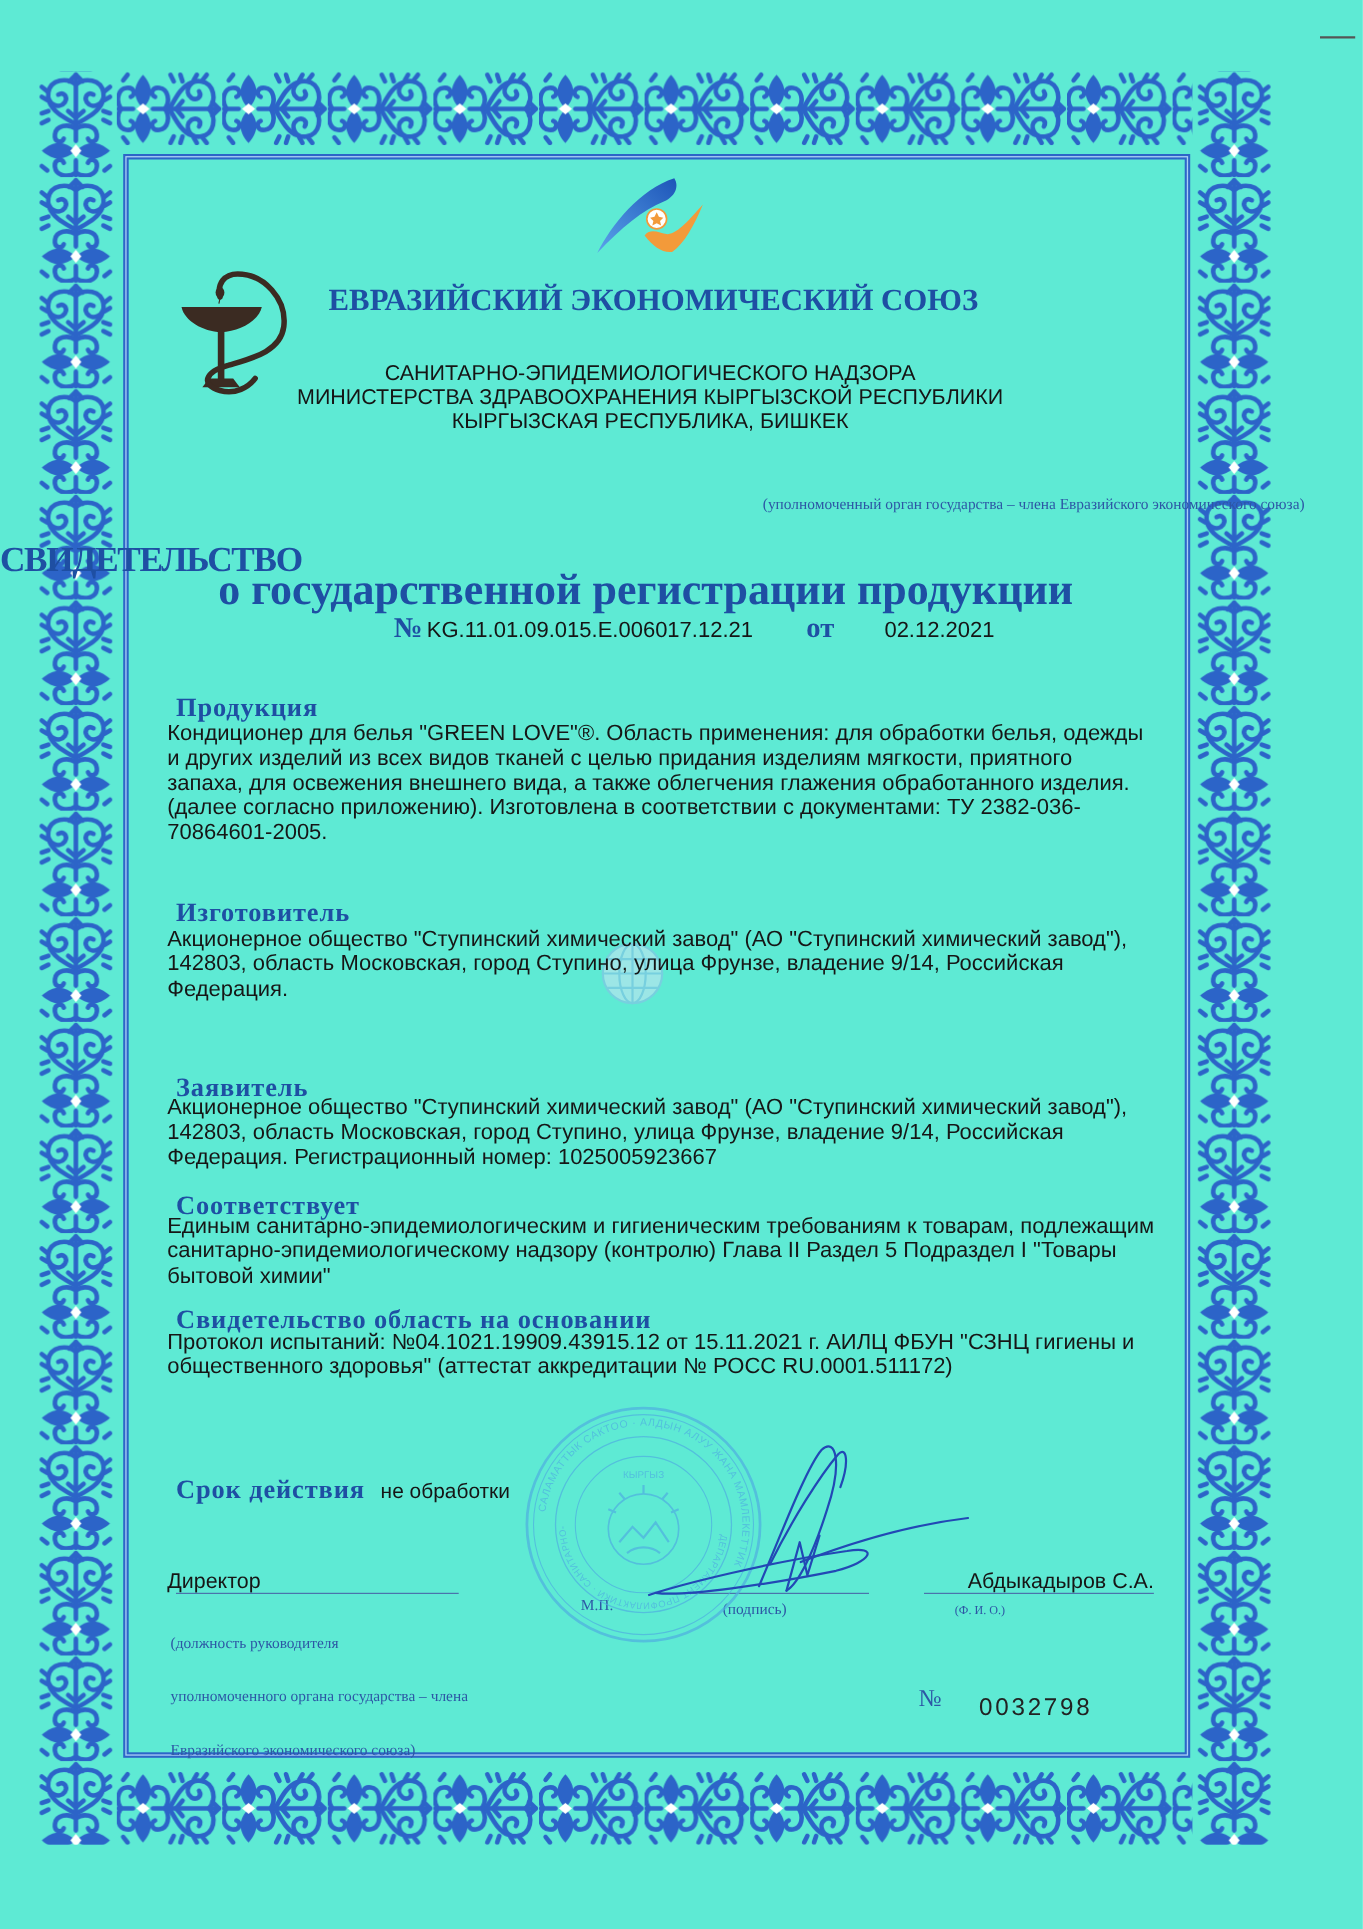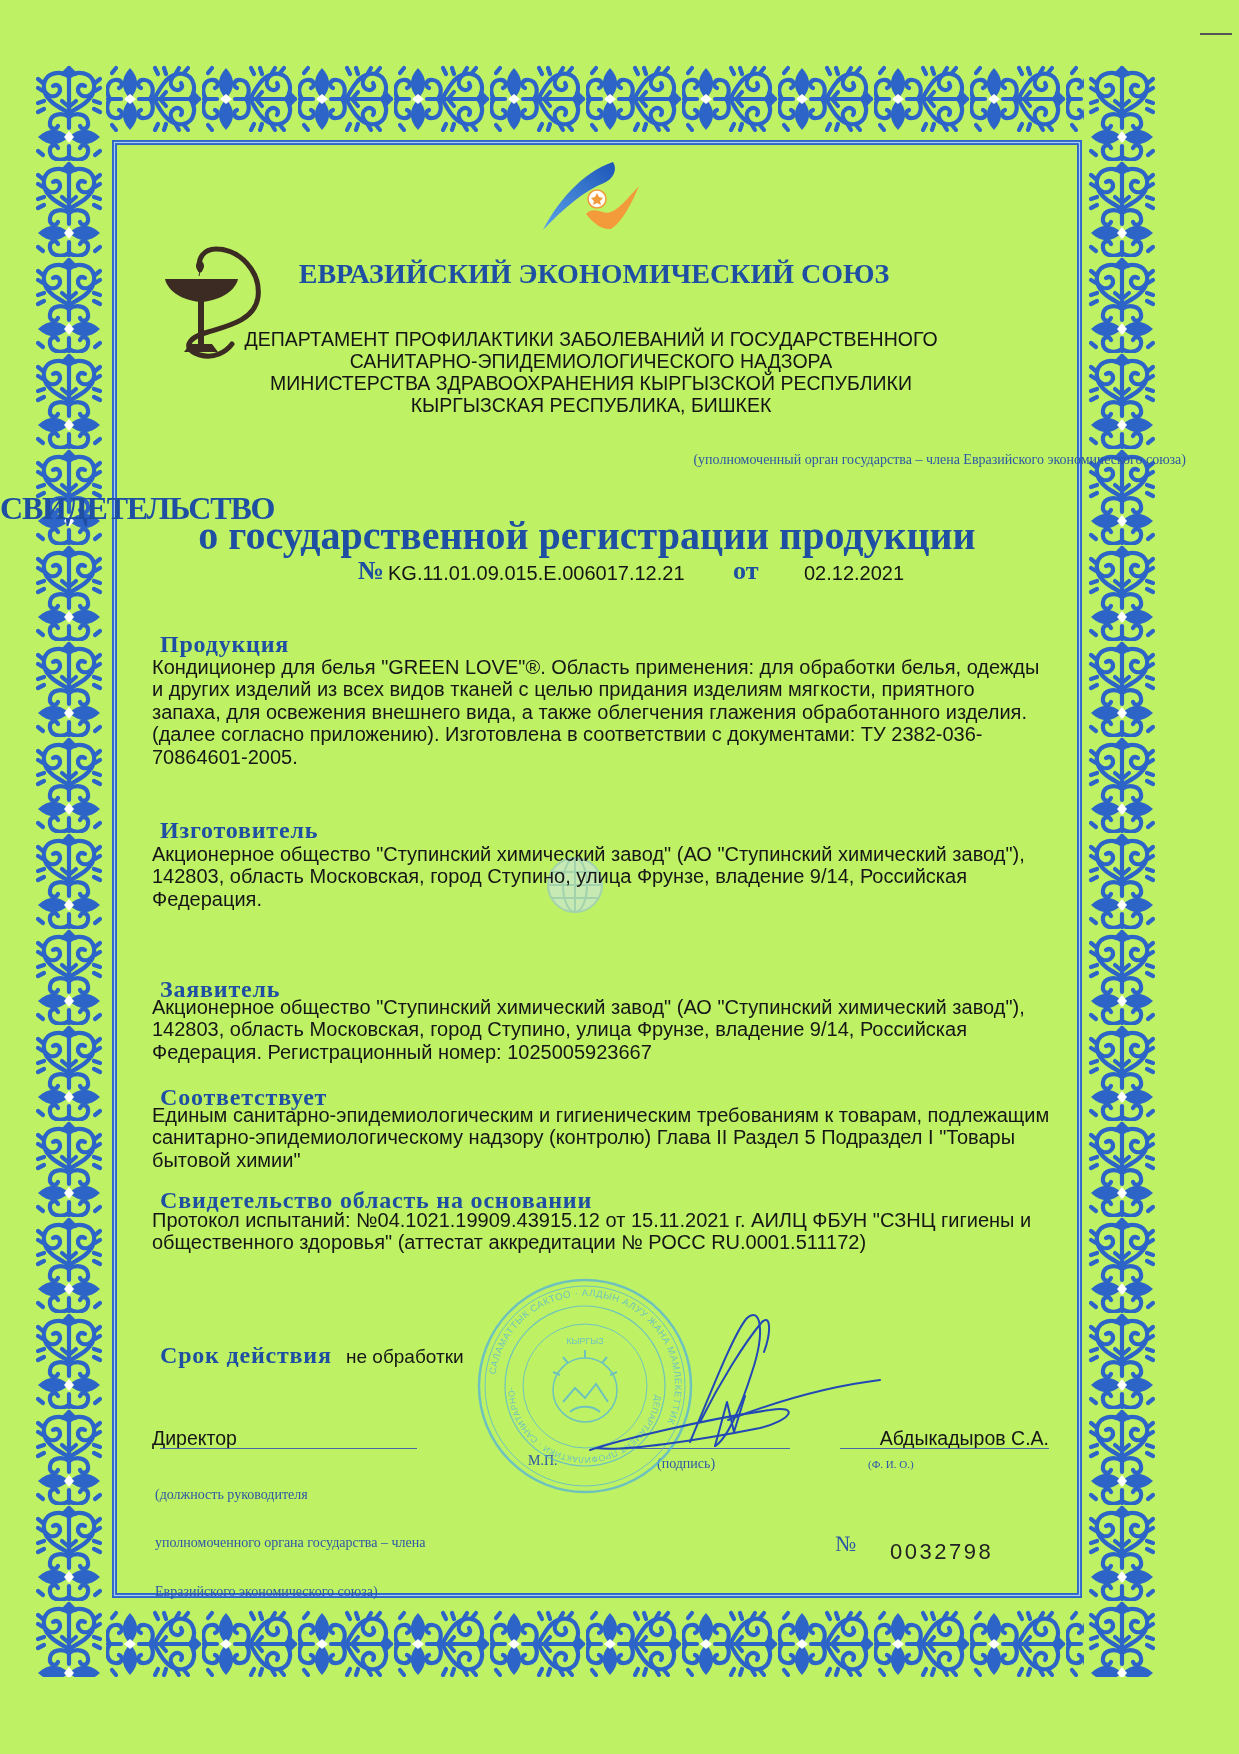--- a/index.html
+++ b/index.html
@@ -1,16 +1,16 @@
 <!DOCTYPE html>
 <html><head>
 <meta charset="utf-8">
 <style>
   html, body { margin:0; padding:0; background:#ffffff; }
-  .page { position:relative; width:1239px; height:1754px; overflow:hidden; background:#bef264; }
+  .page { position:relative; width:1239px; height:1754px; overflow:hidden; background:#5eead4; }
   .serif { font-family:"Liberation Serif","DejaVu Serif",serif; }
   .sans  { font-family:"Liberation Sans","DejaVu Sans",sans-serif; }
   .abs { position:absolute; white-space:nowrap; }
   .layer { position:absolute; left:0; top:0; }
   .blue-head { color:#1e4fa3; font-weight:bold; }
   .caption { color:#2d57a5; }
 
   .union-title { top:259.5px; left:0; width:1188px; text-align:center; font-size:28px; line-height:28px; }
   .dept { top:329.4px; left:0; width:1182px; text-align:center; font-size:19.5px; line-height:21.7px; color:#151515; }
   .dept div { white-space:nowrap; }
@@ -116,21 +116,20 @@
       <ellipse cx="575" cy="885" rx="12" ry="27"></ellipse>
       <line x1="548" y1="885" x2="602" y2="885"></line>
       <line x1="552" y1="872" x2="598" y2="872"></line>
       <line x1="552" y1="898" x2="598" y2="898"></line>
       <line x1="575" y1="858" x2="575" y2="912"></line>
     </g>
   </svg>
 
   <div class="abs serif blue-head union-title">ЕВРАЗИЙСКИЙ ЭКОНОМИЧЕСКИЙ СОЮЗ</div>
   <div class="abs sans dept">
-    <div>ДЕПАРТАМЕНТ ПРОФИЛАКТИКИ ЗАБОЛЕВАНИЙ И ГОСУДАРСТВЕННОГО</div>
     <div>САНИТАРНО-ЭПИДЕМИОЛОГИЧЕСКОГО НАДЗОРА</div>
     <div>МИНИСТЕРСТВА ЗДРАВООХРАНЕНИЯ КЫРГЫЗСКОЙ РЕСПУБЛИКИ</div>
     <div>КЫРГЫЗСКАЯ РЕСПУБЛИКА, БИШКЕК</div>
   </div>
   <div class="abs serif caption authority-note">(уполномоченный орган государства – члена Евразийского экономического союза)</div>
 
   <div class="abs serif blue-head cert-title">СВИДЕТЕЛЬСТВО</div>
   <div class="abs serif blue-head cert-subtitle">о государственной регистрации продукции</div>
 
   <div class="abs serif blue-head reg-sign">№</div>

